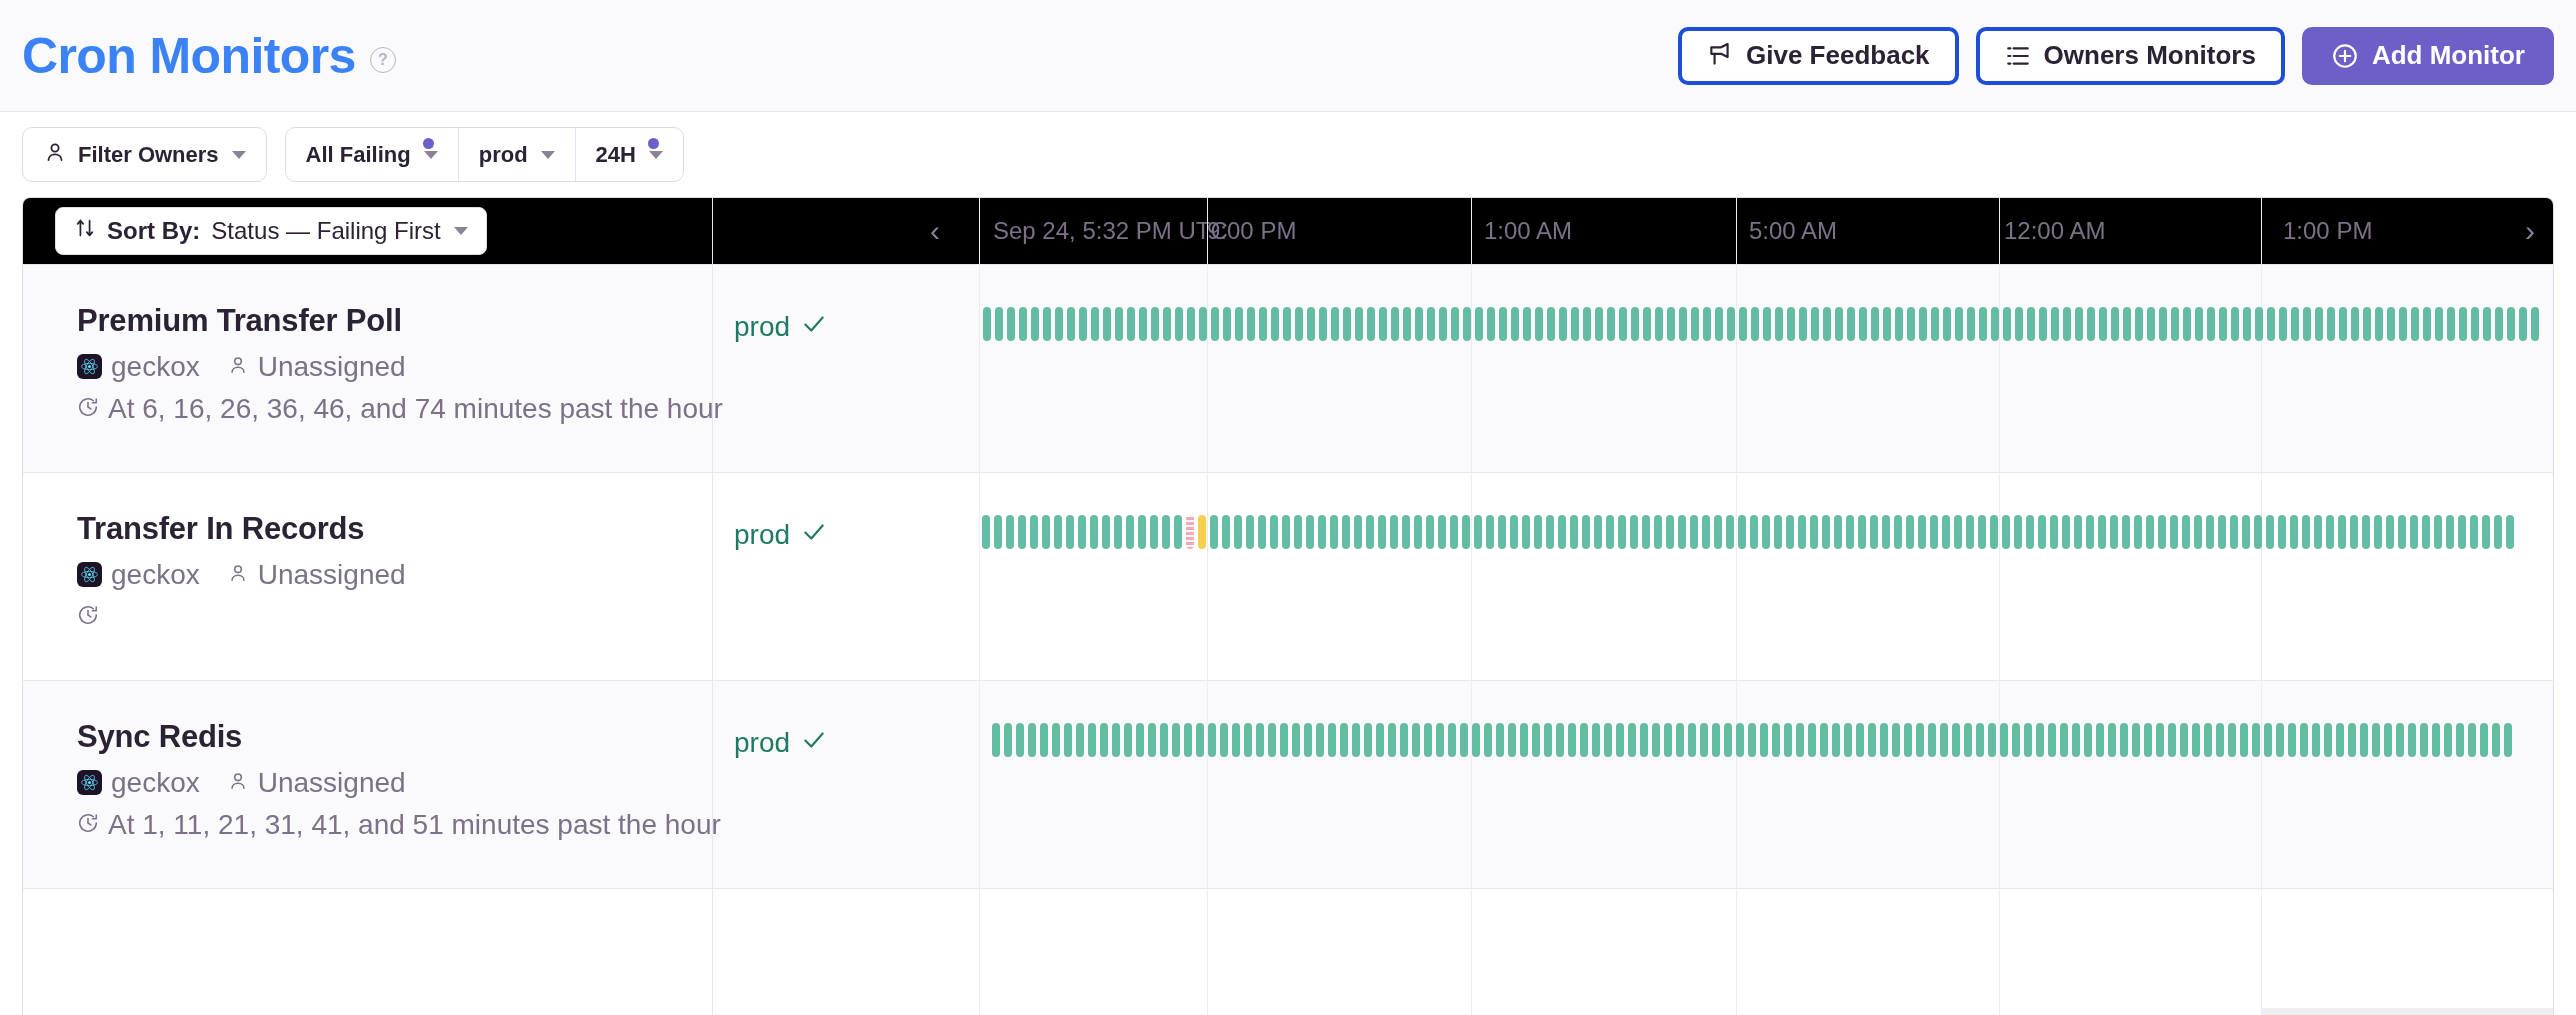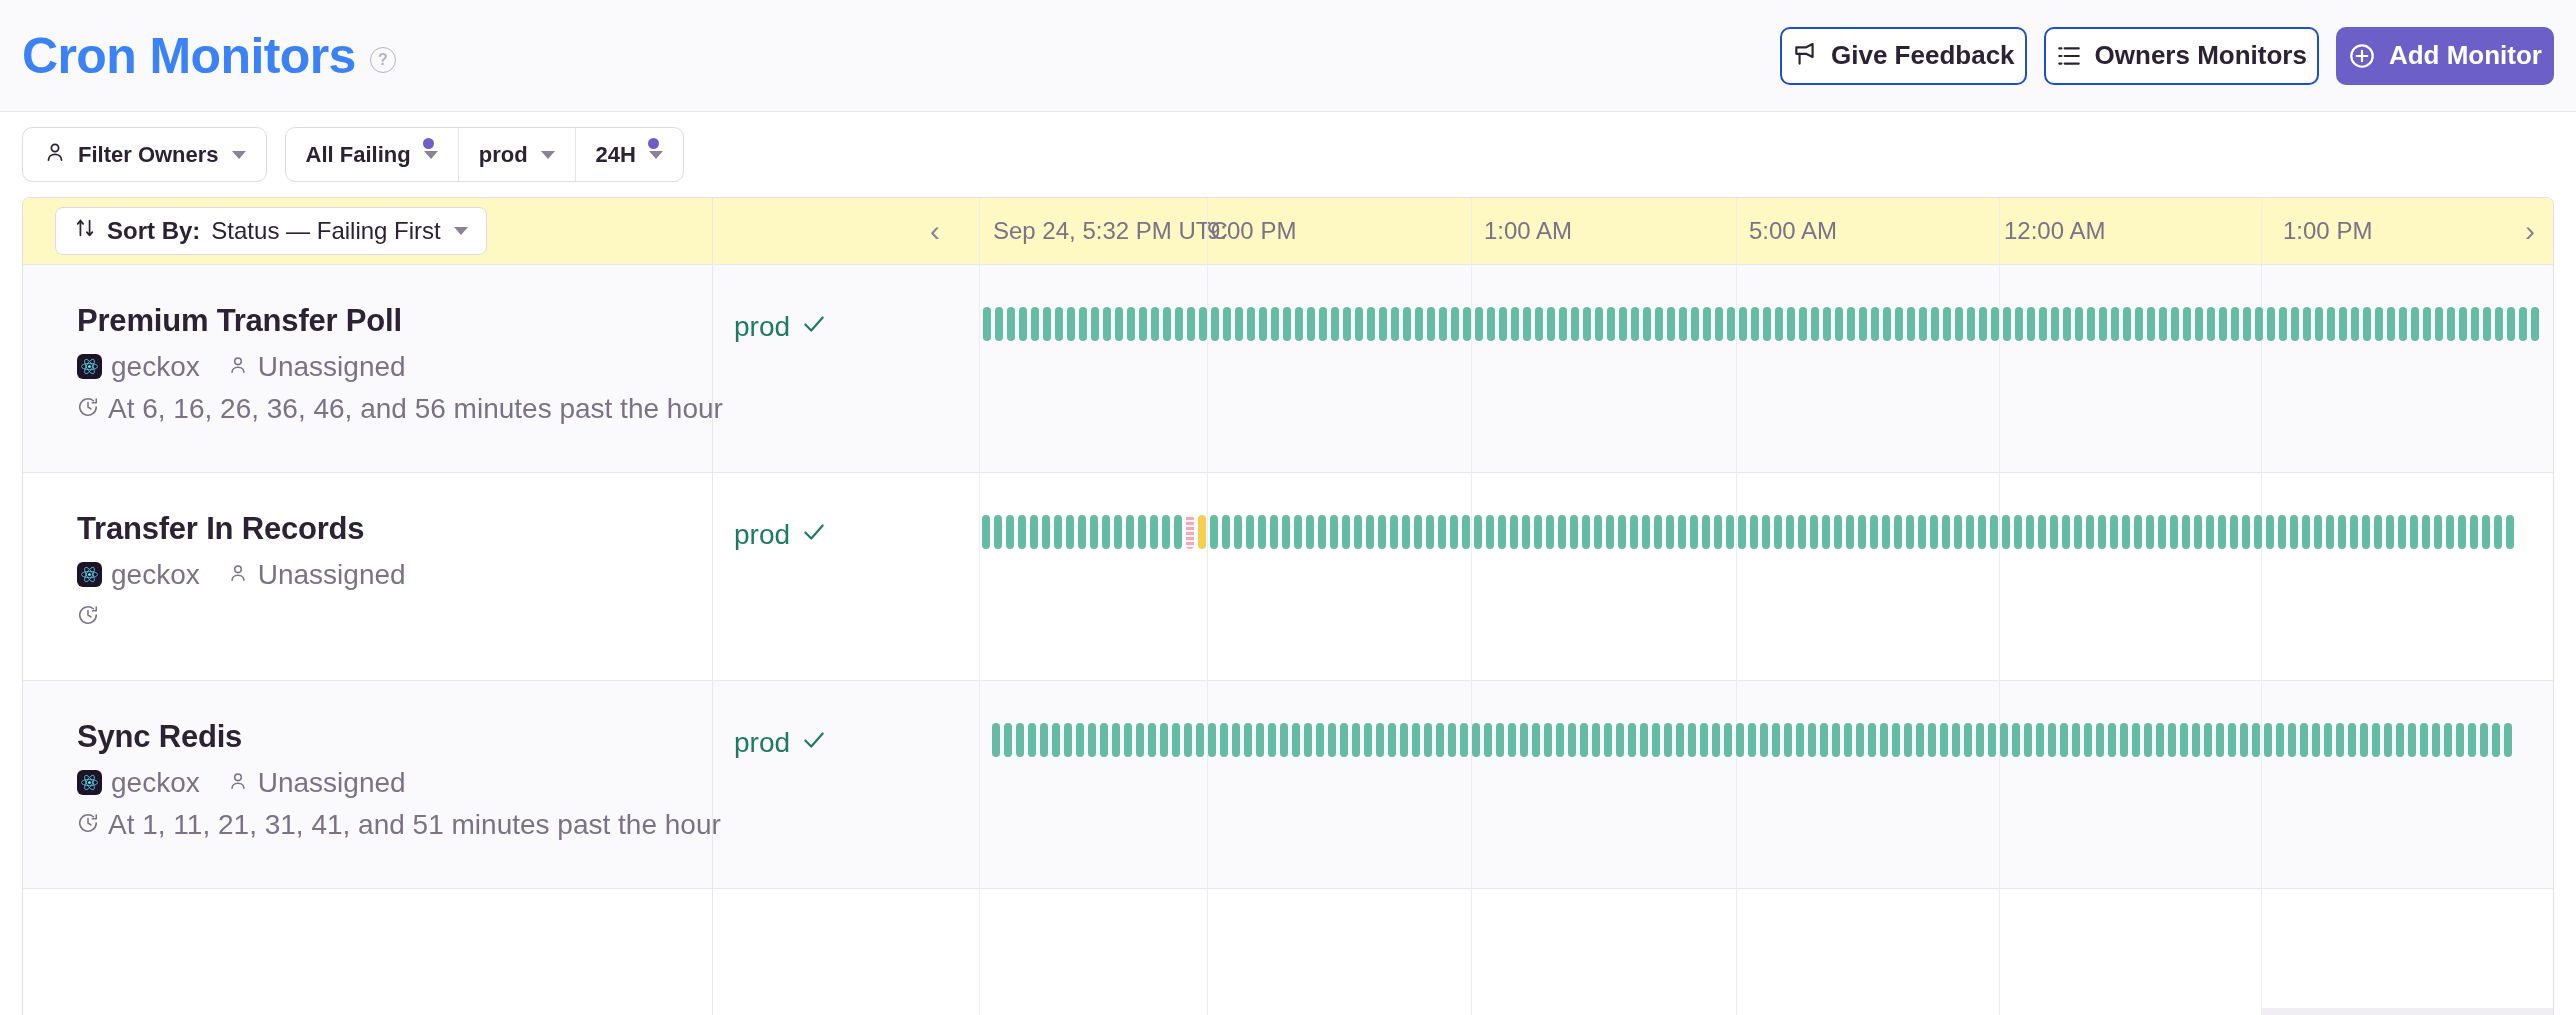--- a/index.html
+++ b/index.html
@@ -44,27 +44,27 @@
     margin-left: auto;
     display: flex;
     align-items: center;
     gap: 17px;
   }
   .btn {
     display: inline-flex;
     align-items: center;
     gap: 13px;
     height: 58px;
-    padding: 0 10px;
+    padding: 0 25px;
     border-radius: 10px;
     font-size: 26px;
     font-weight: 600;
     color: #2b2233;
     background: #ffffff;
-    border: 2px solid #1d4ed8;
+    border: 4px solid #1d4ed8;
     cursor: pointer;
     white-space: nowrap;
   }
   .btn svg { display: block; }
   .btn-primary {
     background: #6c5fc7;
     border-color: #6c5fc7;
     color: #ffffff;
   }
 
@@ -146,21 +146,21 @@
     overflow: hidden;
     height: 841px;
   }
 
   
   .table-head {
     display: flex;
     align-items: center;
     height: 67px;
     border-bottom: 1px solid #e9e6ed;
-    background: #fef9c3;
+    background: #000000;
     position: relative;
   }
   .sortbtn {
     margin-left: 32px;
     height: 48px;
     display: inline-flex;
     align-items: center;
     gap: 11px;
     padding: 0 18px;
     border: 1px solid #dedae4;
@@ -423,21 +423,21 @@
                 <path d="M5.5 20c0-3.4 2.9-5.6 6.5-5.6s6.5 2.2 6.5 5.6"></path>
               </svg></span>
             <span>Unassigned</span>
           </div>
           <div class="meta-line">
             <span><svg width="22" height="22" viewBox="0 0 24 24" fill="none" stroke="#7b7287" stroke-width="1.7" stroke-linecap="round" stroke-linejoin="round">
                 <path d="M21 12a9 9 0 1 1-3.1-6.8"></path>
                 <path d="M21 3.2v4.2h-4.2"></path>
                 <path d="M12 7.2V12l3.2 2"></path>
               </svg></span>
-            <span>At 6, 16, 26, 36, 46, and 56 minutes past the hour</span>
+            <span>At 6, 16, 26, 36, 46, and 74 minutes past the hour</span>
           </div>
         </div>
         <div class="env-cell">
           <span class="env-name">prod</span>
           <span class="check"><svg width="26" height="26" viewBox="0 0 24 24" fill="none" stroke="#1f7a63" stroke-width="2" stroke-linecap="round" stroke-linejoin="round">
               <path d="M4 12.5L9.5 18 20 6"></path>
             </svg></span>
         </div>
         <div class="bars" style="left: 960px;">
           <div class="bar ok"></div>

